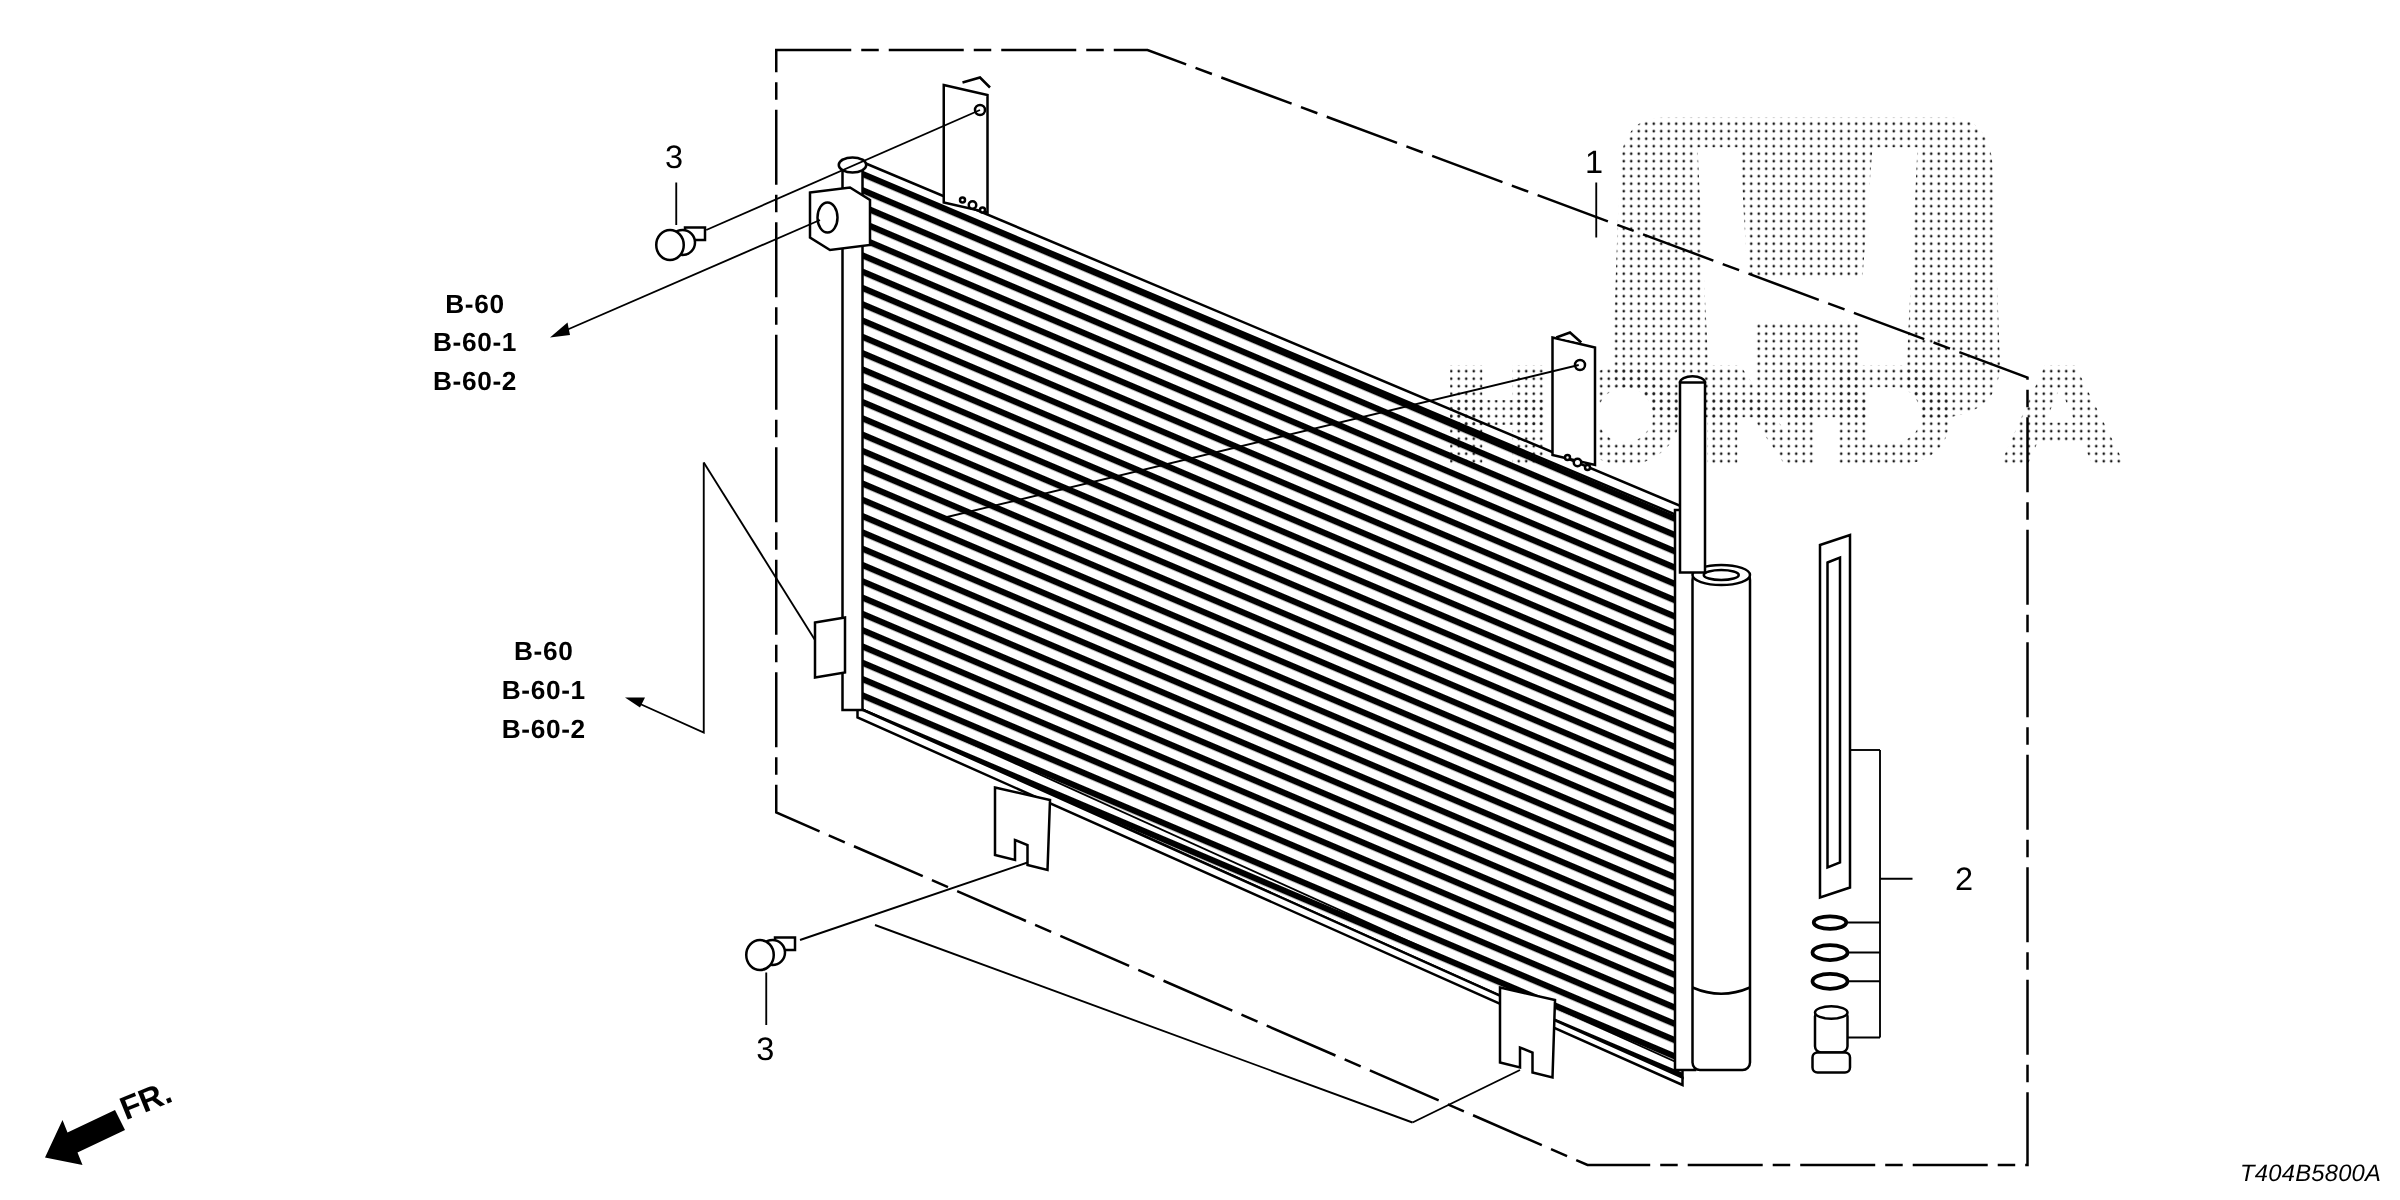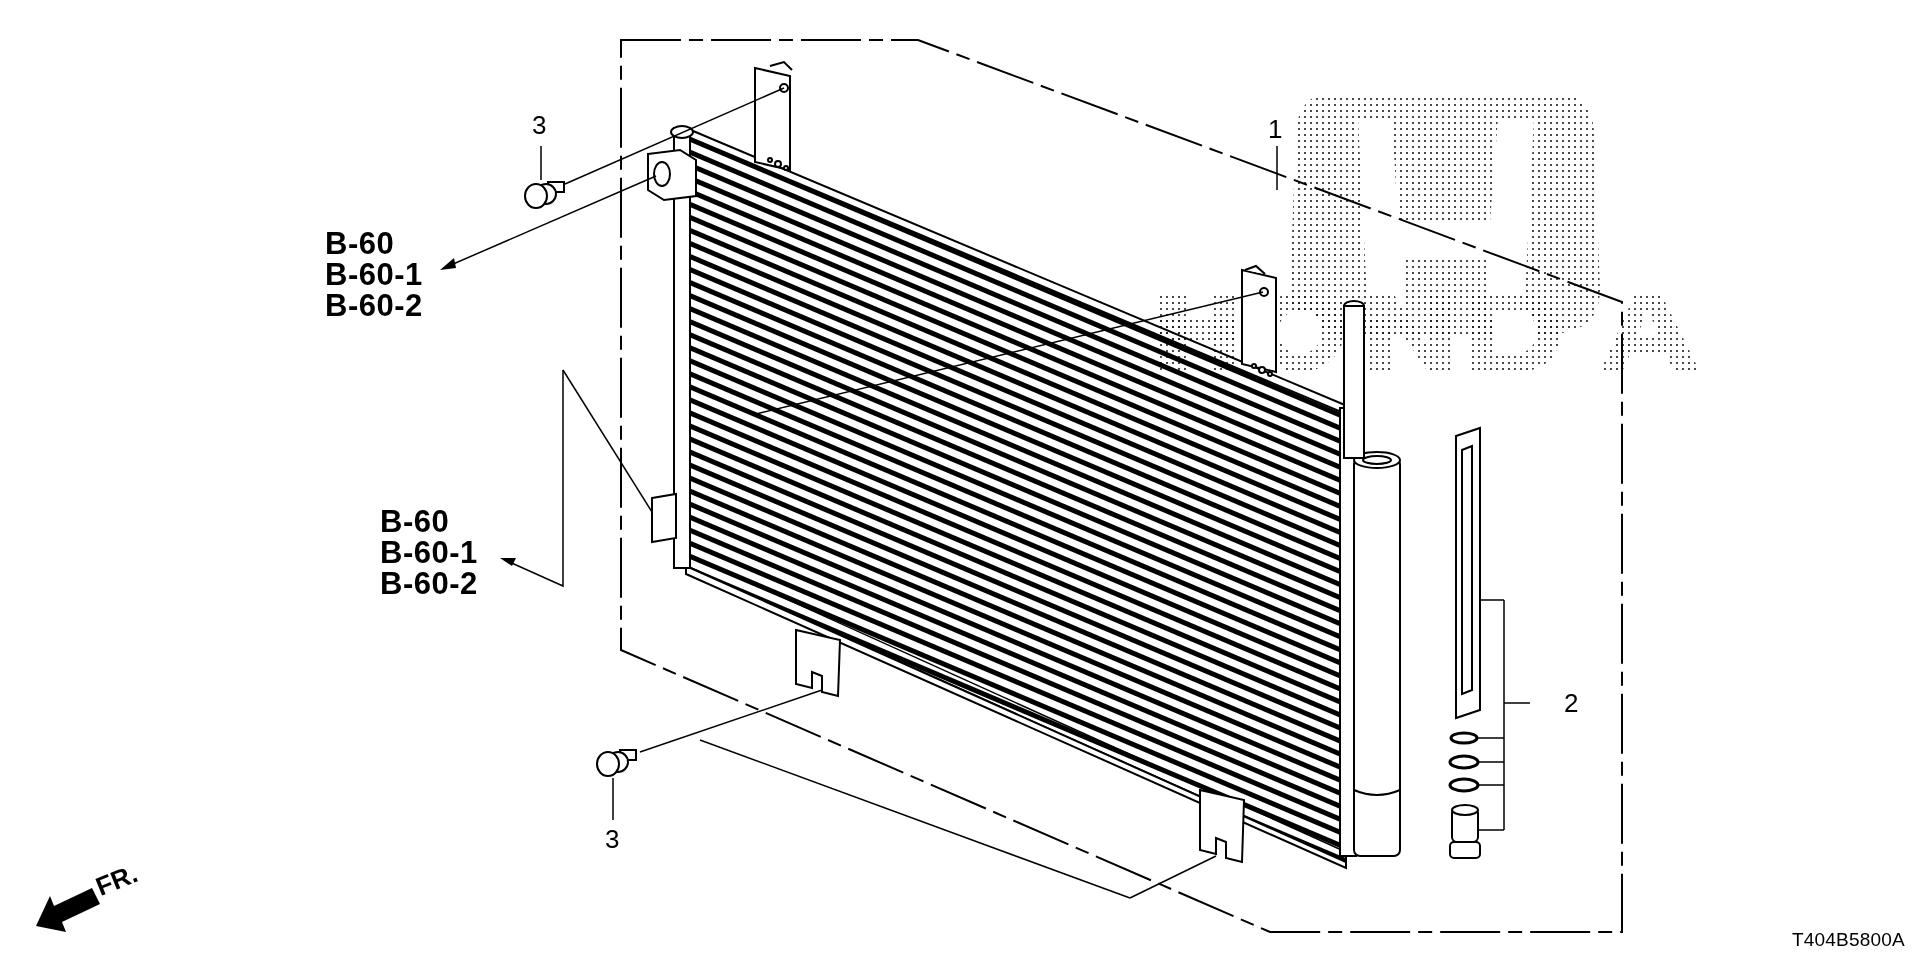--- a/index.html
+++ b/index.html
@@ -1,20 +1,20 @@
 <!DOCTYPE html>
 <html><head>
 <meta charset="utf-8">
 <style>
   html, body { margin:0; padding:0; background:#ffffff; }
   body { width:1920px; height:960px; position:relative; overflow:hidden; font-family:"Liberation Sans", sans-serif; color:#000; }
   #diagram { position:absolute; left:0; top:0; width:1920px; height:960px; }
   .lbl { position:absolute; font-family:"Liberation Sans", sans-serif; color:#000; line-height:1; }
   .callout-num { font-size:26px; font-weight:400; }
-  .ref-block { font-size:31px; font-weight:700; line-height:31px; letter-spacing:0.5px; }
+  .ref-block { font-size:21px; font-weight:700; text-align:center; line-height:31px; letter-spacing:0.5px; }
   .diagram-code { font-size:19px; font-weight:400; letter-spacing:0.2px; }
   .fr-label { font-size:26px; font-weight:700; transform:rotate(-22deg); transform-origin:left bottom; }
   .ref-block div { cursor:pointer; }
 </style>
 </head>
 <body>
 
 <div id="diagram">
 <svg width="1920" height="960" viewBox="0 0 1920 960" xmlns="http://www.w3.org/2000/svg">
   <defs>
@@ -167,14 +167,14 @@
   <div>B-60-1</div>
   <div>B-60-2</div>
 </div>
 <div class="lbl ref-block" style="left:380px;top:506px;width:110px;">
   <div>B-60</div>
   <div>B-60-1</div>
   <div>B-60-2</div>
 </div>
 
 <span class="lbl fr-label" style="left:102px;top:874px;">FR.</span>
-<span class="lbl diagram-code" style="left:1792px;top:930px;">T404B5800A</span>
+<span class="lbl diagram-code" style="left:1792px;top:930px;font-style:italic;">T404B5800A</span>
 </div>
 
 </body></html>

